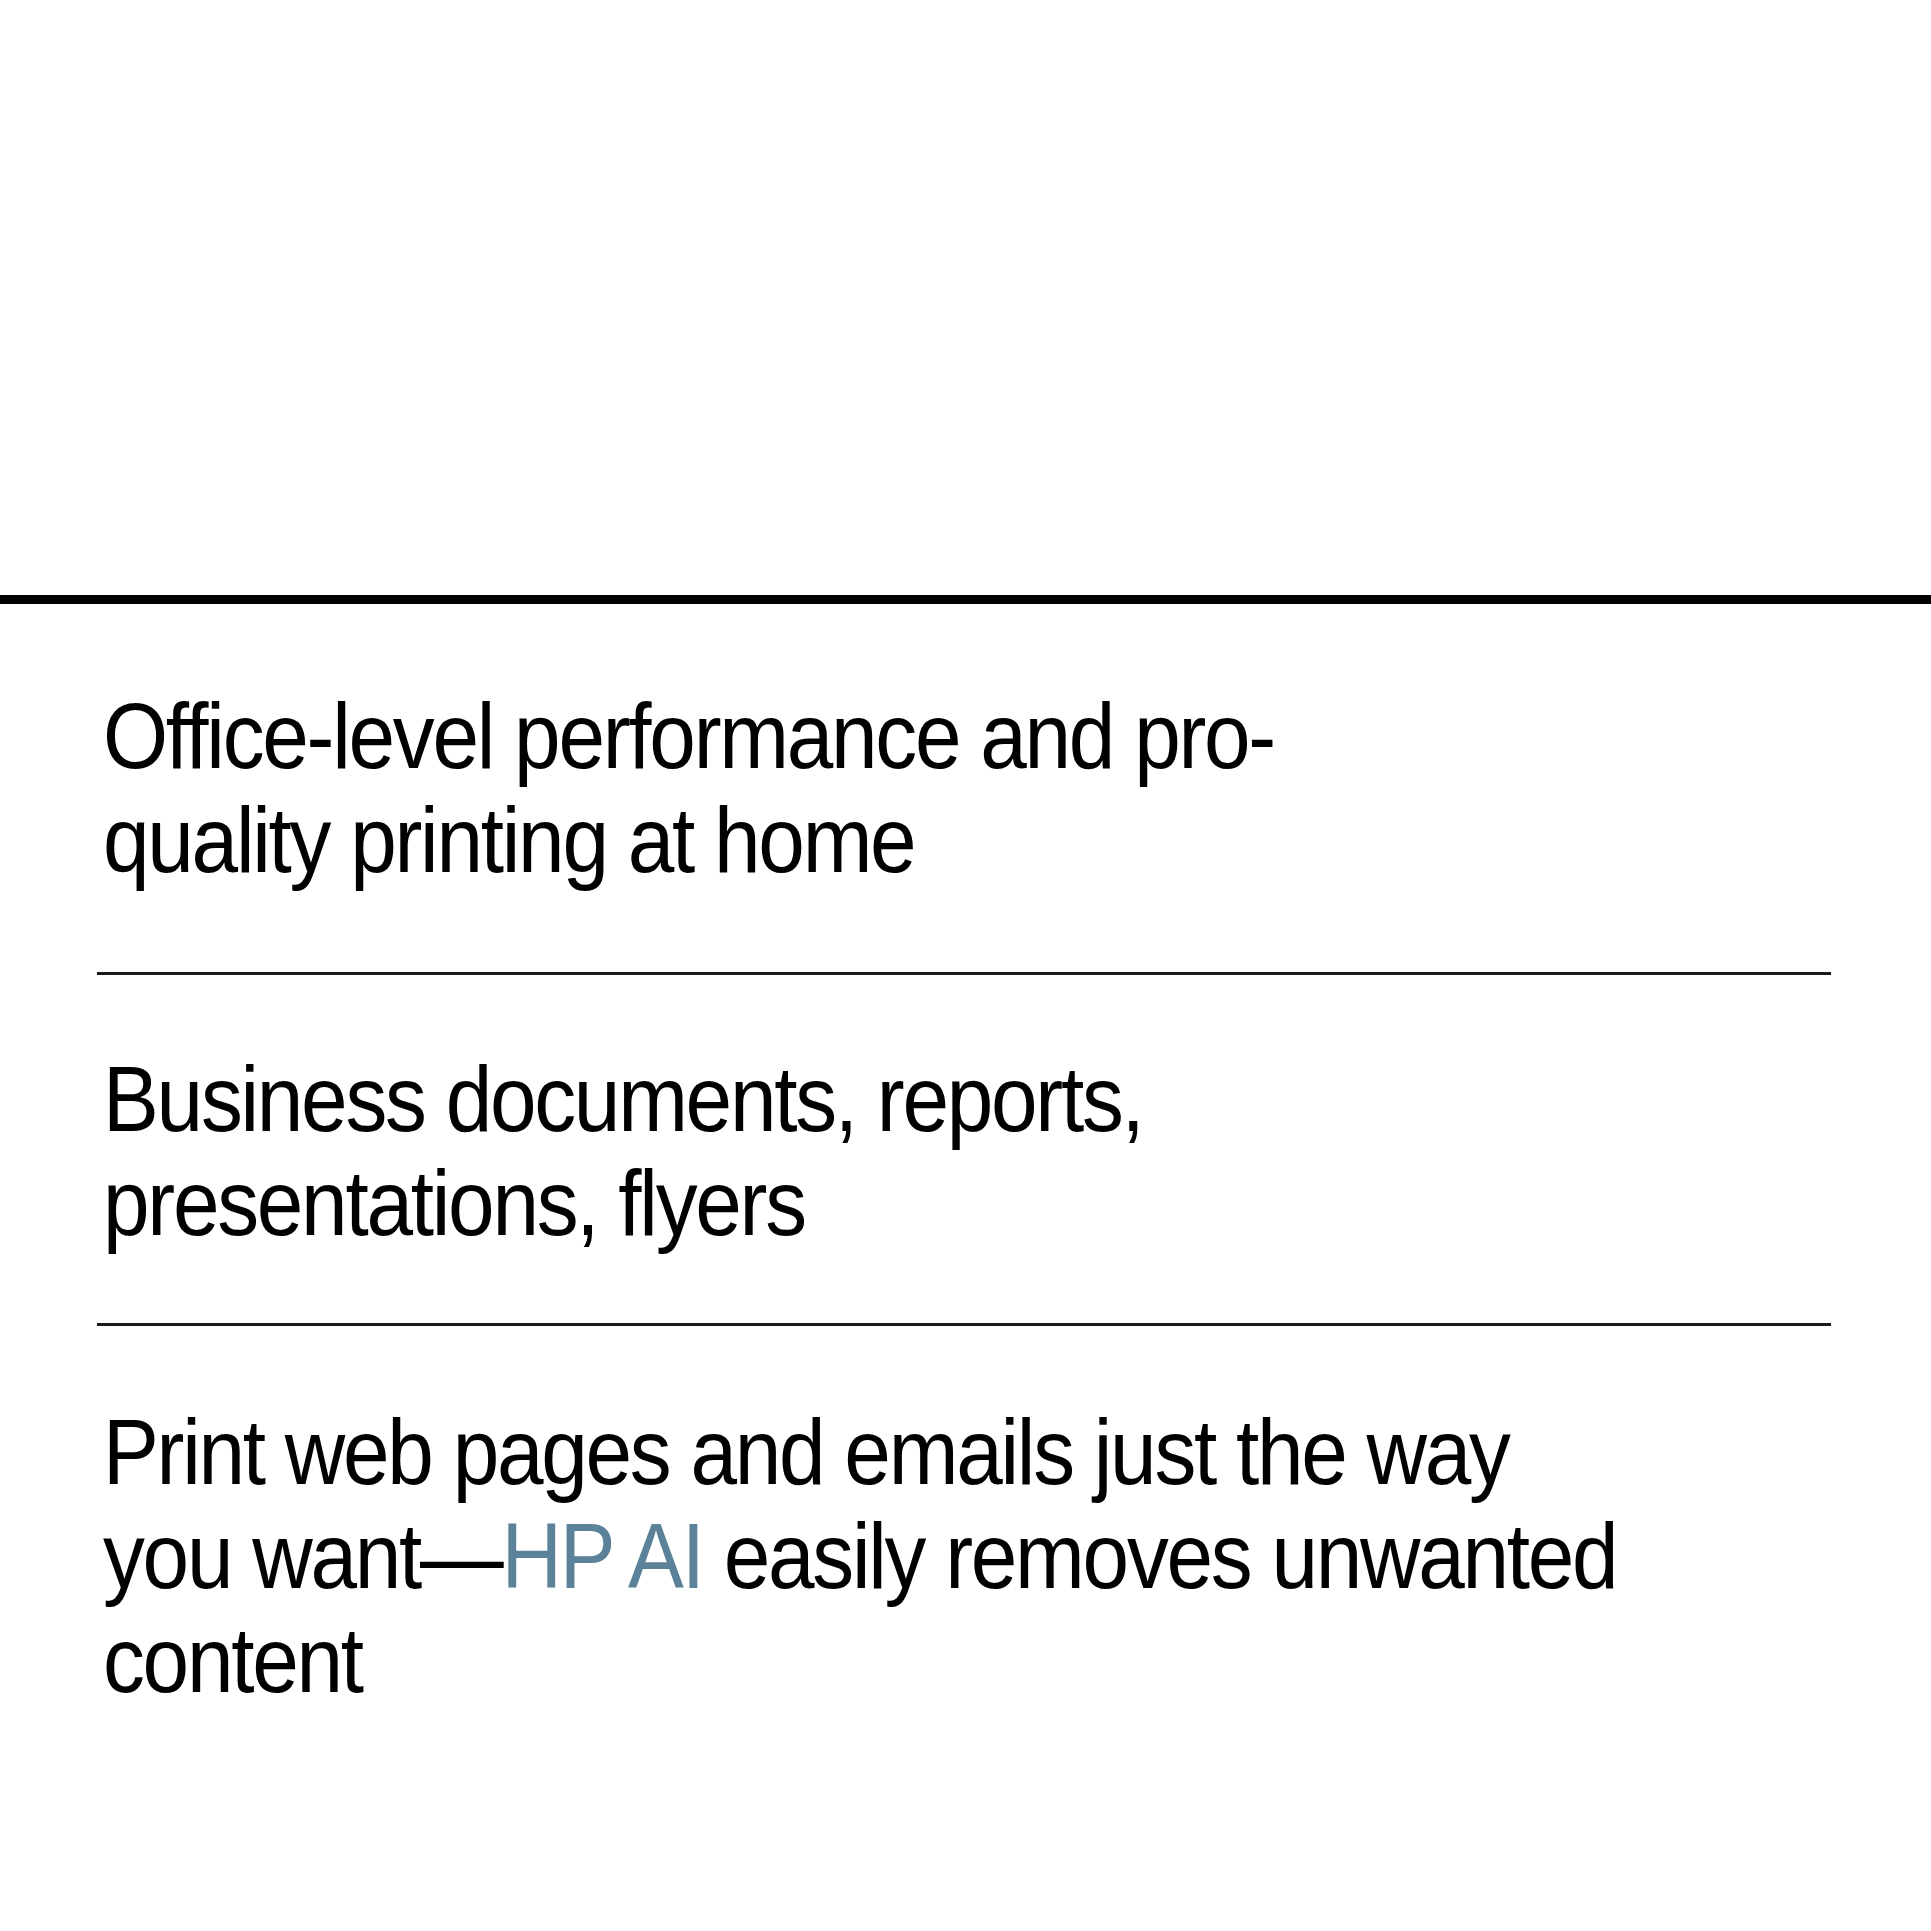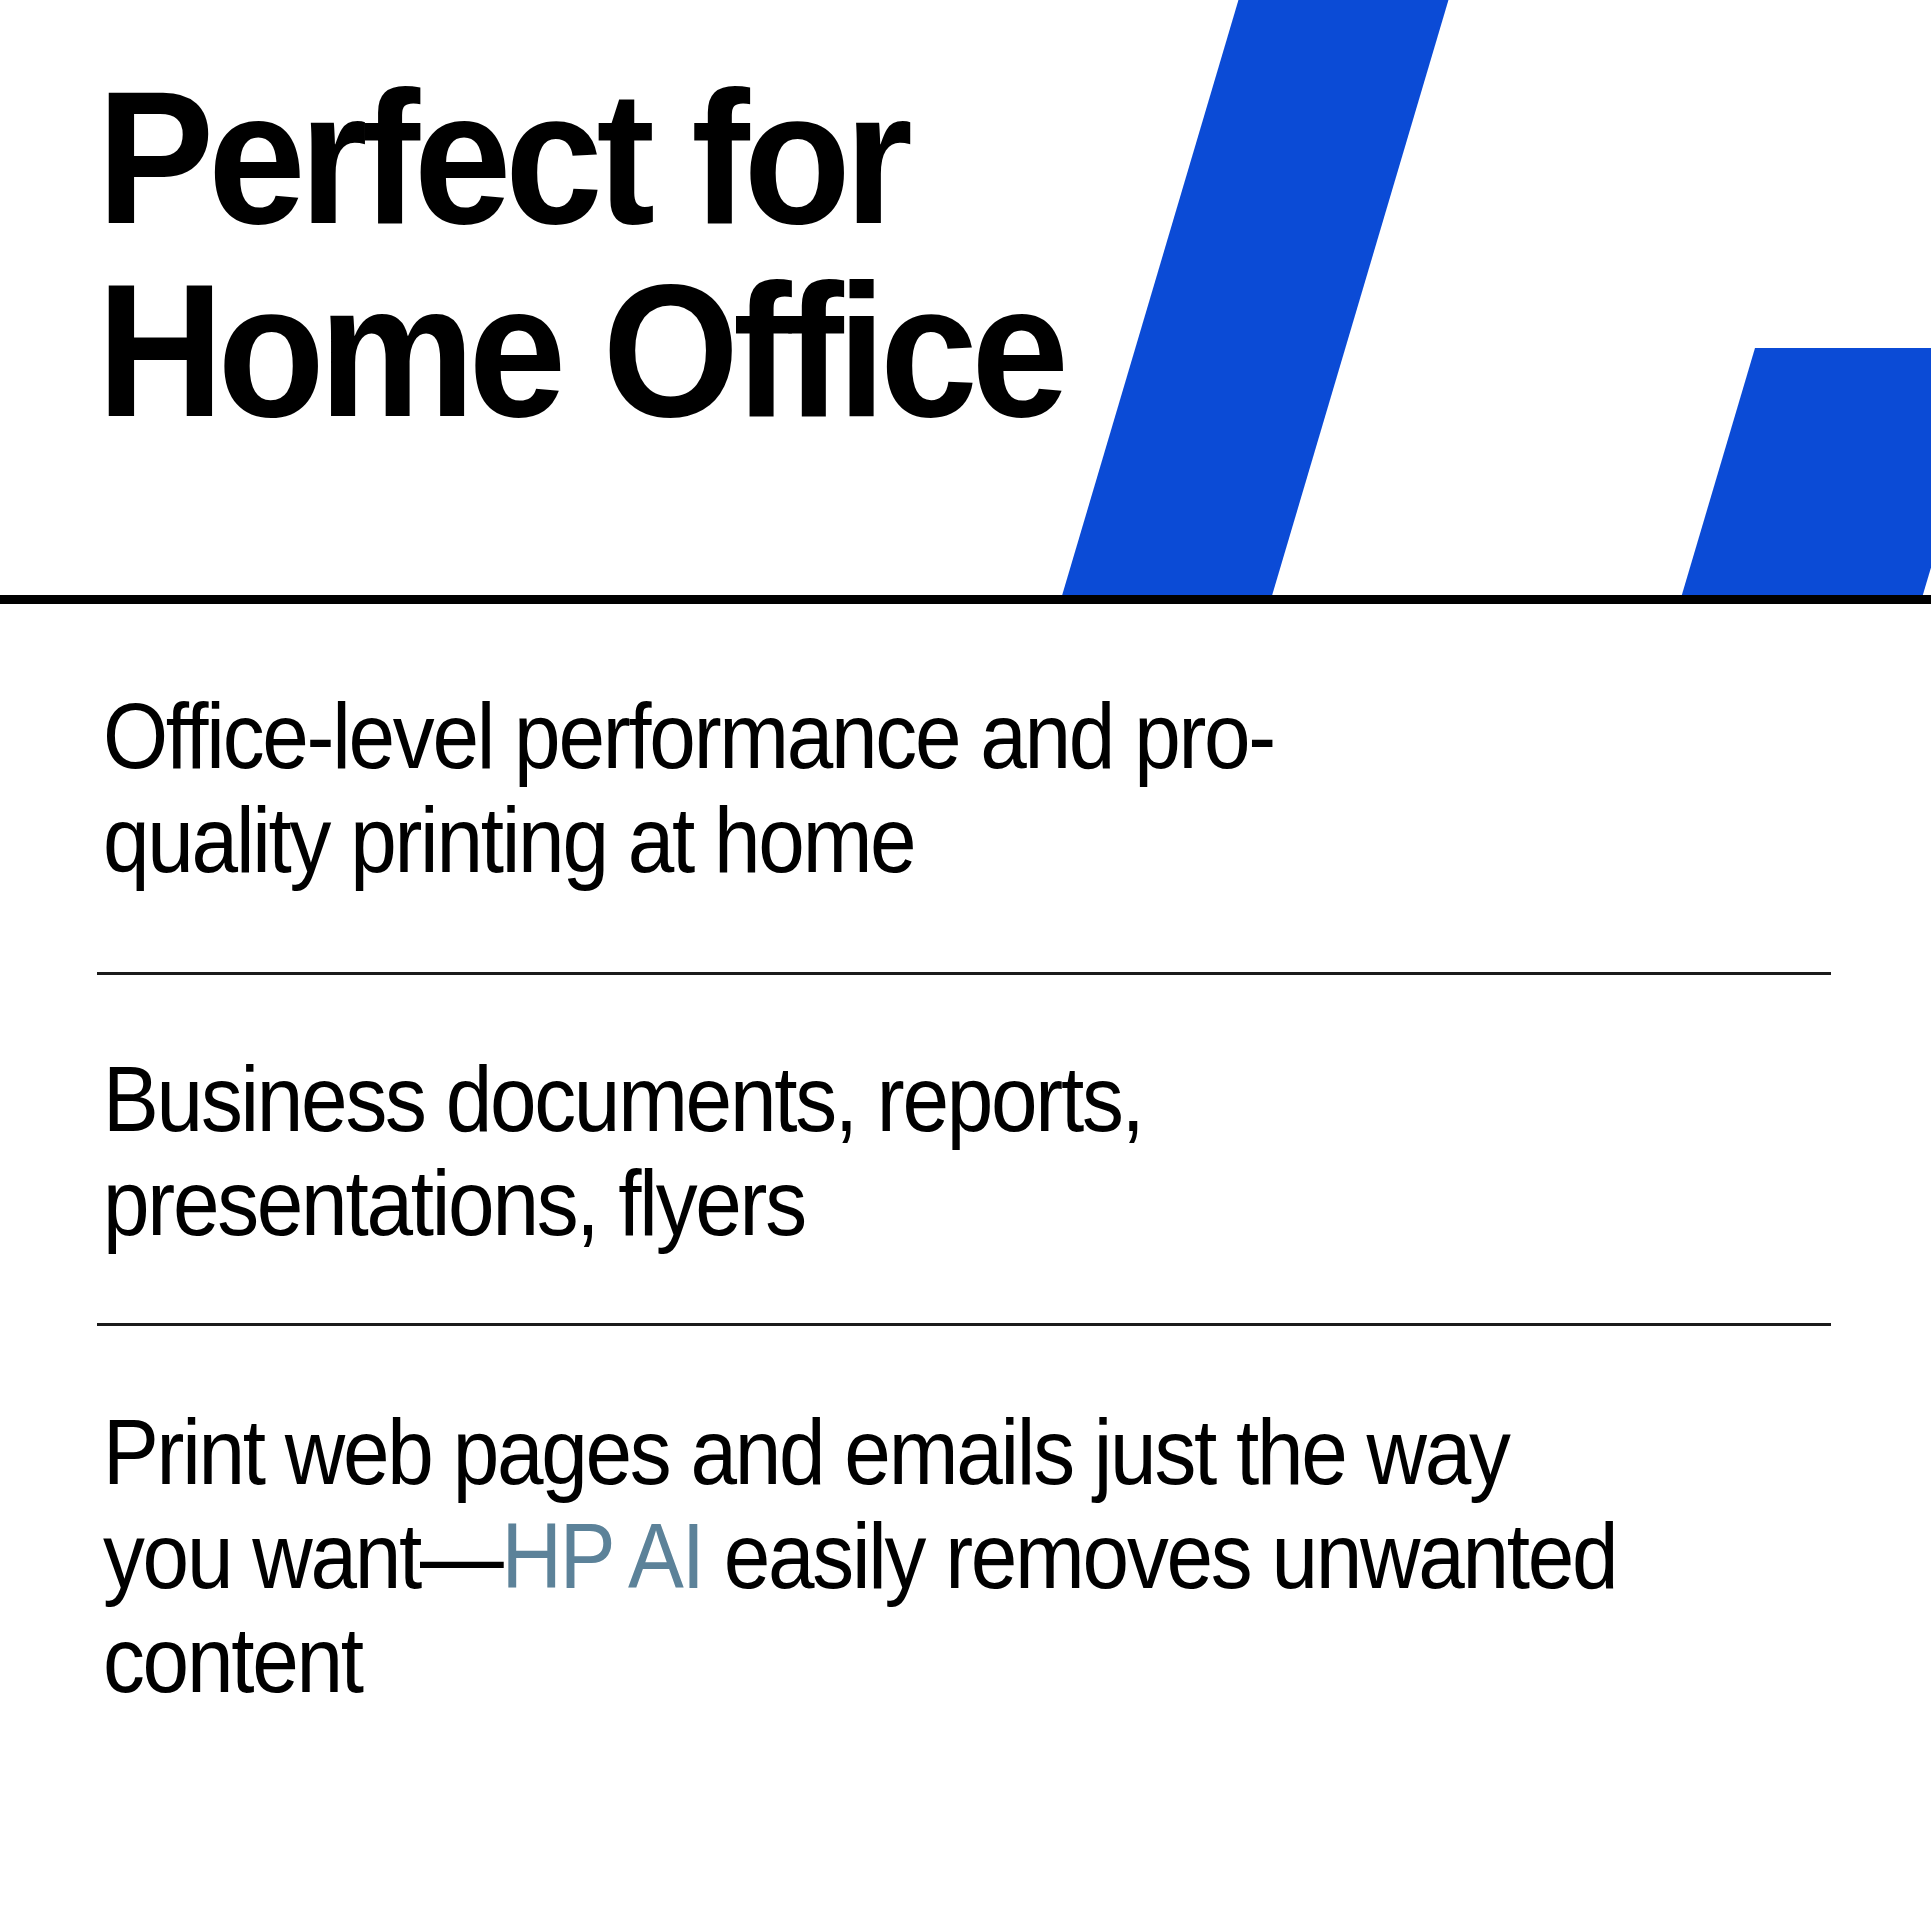--- a/index.html
+++ b/index.html
@@ -119,31 +119,20 @@
 
   .hp-ai {
     color: #5C8299;
   }
 </style>
 </head>
 <body>
 
 <div id="canvas">
 
-  <section class="hero">
-
-    <div class="hero-slashes">
-      <div class="slash slash-primary"></div>
-      <div class="slash slash-secondary"></div>
-    </div>
-
-    <h1 class="headline">Perfect for
-Home Office</h1>
-
-  </section>
 
   <div class="rule-heavy"></div>
 
   <section class="benefits">
 
     <div class="benefit b1">
       <p class="benefit-text">Office-level performance and pro-quality printing at home</p>
     </div>
 
     <div class="rule-thin rule-thin-1"></div>

